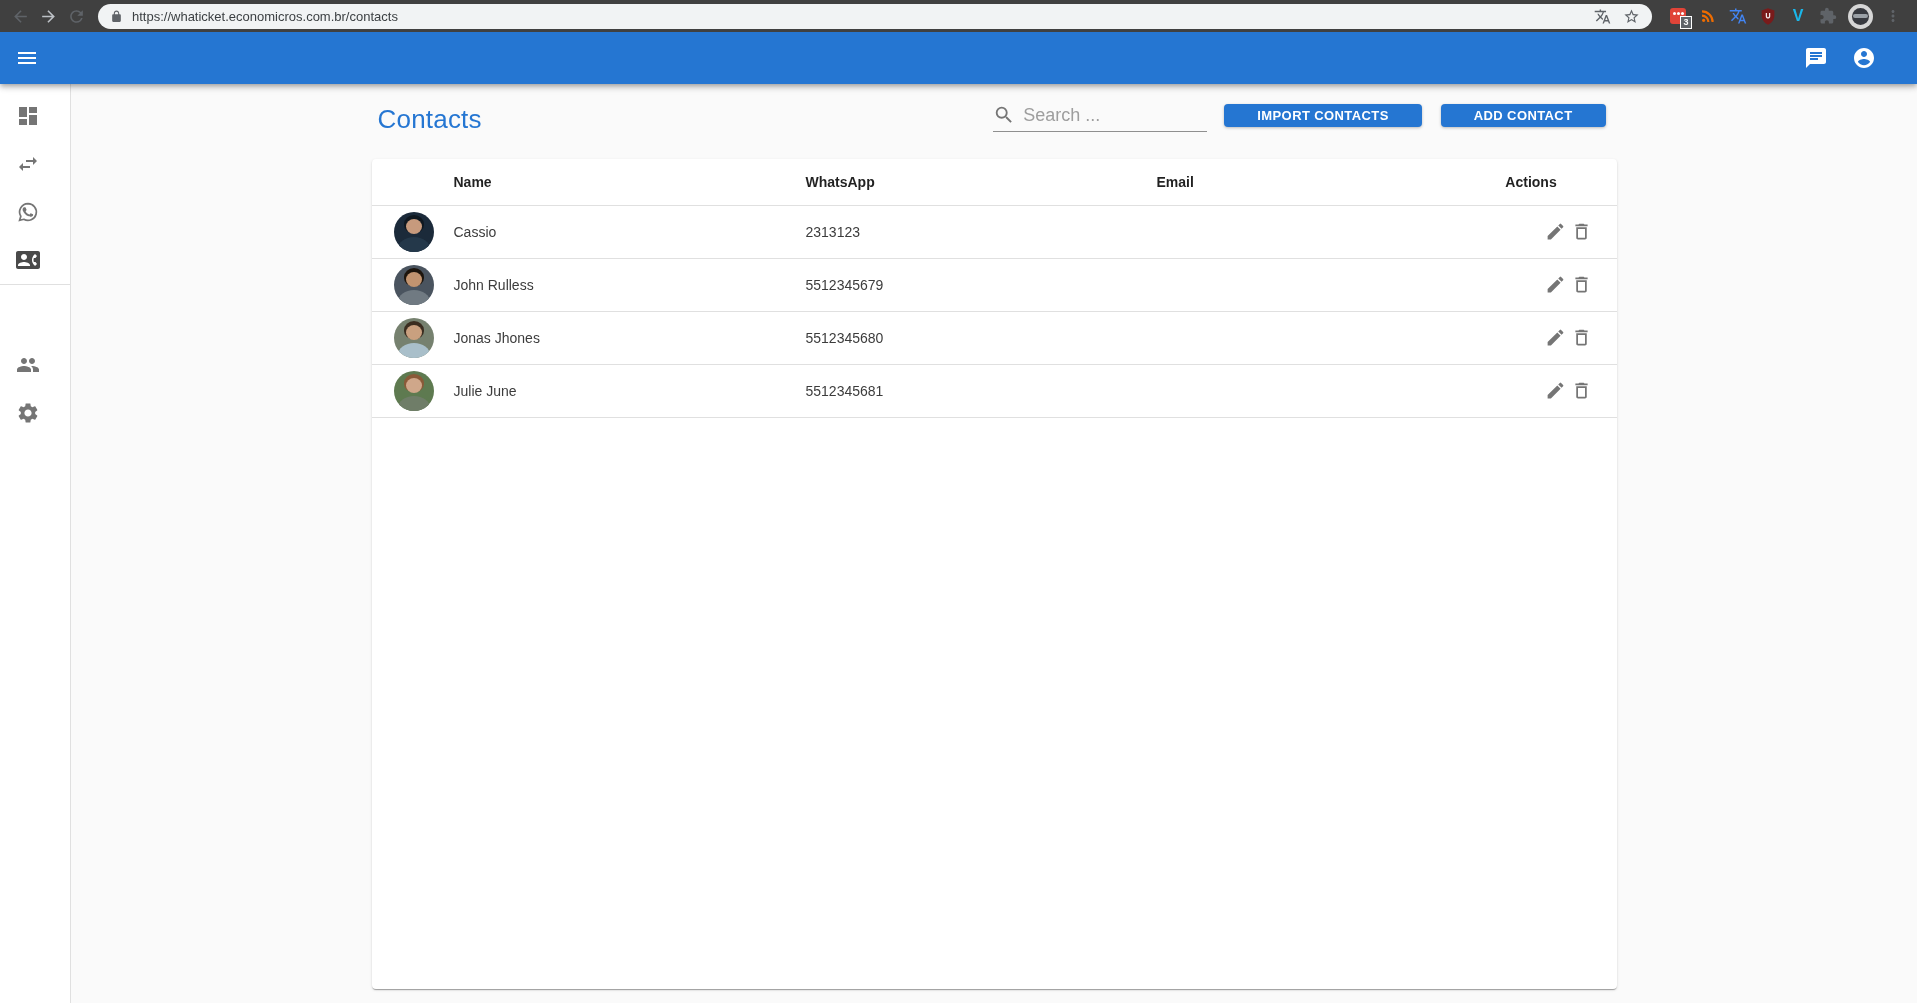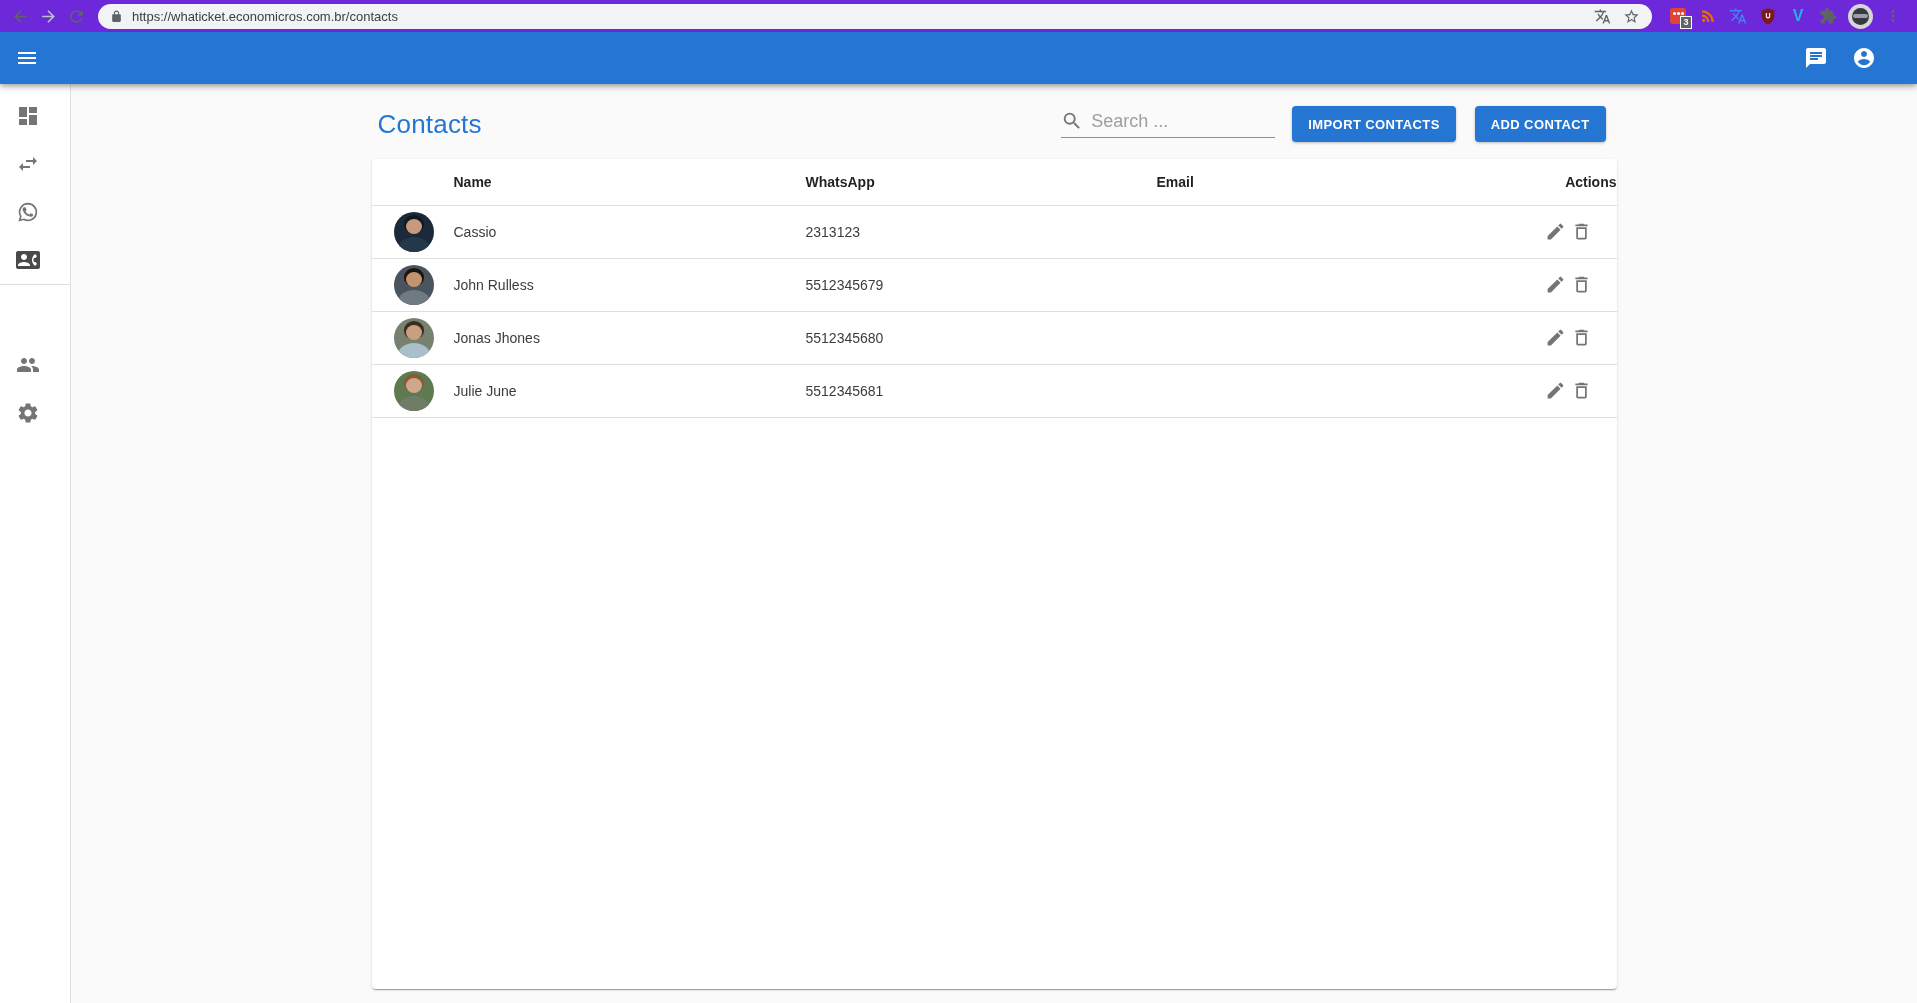--- a/index.html
+++ b/index.html
@@ -1,21 +1,21 @@
 <!DOCTYPE html>
 <html><head>
 <meta charset="utf-8">
 <style>
   * { margin:0; padding:0; box-sizing:border-box; }
   html,body { background:#e8e8e8; }
   body { font-family:"Liberation Sans", sans-serif; }
   .screen { position:relative; width:1917px; height:1003px; background:#fafafa; overflow:hidden; }
 
   
-  .browser-bar { position:absolute; top:0; left:0; right:0; height:32px; background:#6d28d9;
+  .browser-bar { position:absolute; top:0; left:0; right:0; height:32px; background:#404040;
     display:flex; align-items:center; padding:0 6px; z-index:20; }
   .nav-btn { width:28px; height:28px; display:flex; align-items:center; justify-content:center; border-radius:50%; flex:none; }
   .nav-btn svg { width:19px; height:19px; }
   .omnibox { flex:1; height:25px; background:#f1f3f4; border-radius:13px; margin:0 8px;
     display:flex; align-items:center; padding:0 12px; gap:9px; min-width:0; }
   .omnibox .url { font-size:13px; color:#3c4043; white-space:nowrap; overflow:hidden; flex:1; }
   .omnibox .pill-right { display:flex; align-items:center; gap:12px; margin-left:auto; }
   .toolbar-right { display:flex; align-items:center; gap:10px; padding:0 8px; flex:none; }
   .ext { width:20px; height:20px; display:flex; align-items:center; justify-content:center; position:relative; }
   .ext svg { width:18px; height:18px; }
@@ -43,41 +43,41 @@
   .side-list { padding-top:8px; }
   .side-item { height:48px; display:flex; align-items:center; padding-left:16px; }
   .side-item svg { width:24px; height:24px; fill:#757575; }
   .side-item.active svg { fill:#4a4a4a; }
   .side-divider { height:1px; background:#e0e0e0; }
   .side-group2 { margin-top:48px; }
 
   
   .content { position:absolute; top:84px; left:71px; right:0; bottom:0; background:#fafafa; overflow:hidden; }
   .container { width:1245px; margin:0 auto; padding-top:20px; }
-  .page-header { display:flex; align-items:center; height:40px; }
+  .page-header { display:flex; align-items:flex-start; height:40px; }
   .page-title { font-size:26px; color:#2576d2; font-weight:400; padding-left:6px; letter-spacing:.2px; }
   .search { margin-left:auto; width:214px; display:flex; align-items:center; gap:8px;
     border-bottom:1px solid #8f8f8f; padding-bottom:5px; }
   .search svg { width:22px; height:22px; fill:#757575; flex:none; }
   .search input { border:none; outline:none; background:transparent; font-size:18px; width:100%;
     color:#444; font-family:"Liberation Sans", sans-serif; }
   .search input::placeholder { color:#9e9e9e; }
-  .btn { height:36px; border:none; border-radius:4px; background:#2576d2; color:#fff; cursor:pointer;
+  .btn { height:23px; border:none; border-radius:4px; background:#2576d2; color:#fff; cursor:pointer;
     font-family:"Liberation Sans", sans-serif; font-size:13px; font-weight:bold; letter-spacing:.4px;
-    padding:0 16px; box-shadow:0 1px 3px rgba(0,0,0,.25); }
+    padding:0 33px; box-shadow:0 1px 3px rgba(0,0,0,.25); }
   .btn.import { margin-left:17px; }
   .btn.add { margin-left:19px; margin-right:11px; }
 
   .card { margin-top:15px; background:#fff; border-radius:4px; height:830px; overflow:hidden;
     box-shadow:0 2px 1px -1px rgba(0,0,0,.2), 0 1px 1px 0 rgba(0,0,0,.14), 0 1px 3px 0 rgba(0,0,0,.12); }
   table { width:100%; border-collapse:collapse; font-size:14px; color:rgba(0,0,0,.87); table-layout:fixed; }
   col.c-avatar{width:70px;} col.c-name{width:352px;} col.c-wa{width:351px;} col.c-email{width:330px;} col.c-act{width:auto;}
   thead th { height:46px; font-weight:bold; font-size:14px; text-align:left; padding-left:12px;
     border-bottom:1px solid #e0e0e0; color:rgba(0,0,0,.87); }
-  thead th.actions-h { text-align:right; padding-left:0; }
+  thead th.actions-h { text-align:center; padding-right:29px; padding-left:0; }
   tbody td { height:53px; border-bottom:1px solid #e0e0e0; padding-left:12px; color:#3c3c3c; }
   tbody td.avatar-cell { padding-left:22px; }
   tbody td.actions-cell { text-align:right; padding-right:22px; padding-left:0; white-space:nowrap; }
   .row-action { display:inline-flex; width:26px; height:26px; align-items:center; justify-content:center;
     background:none; border:none; cursor:pointer; vertical-align:middle; }
   .row-action svg { width:21px; height:21px; fill:#757575; }
 
   .avatar { width:40px; height:40px; border-radius:50%; position:relative; overflow:hidden; background:#bdbdbd; }
   .avatar.placeholder { display:flex; align-items:center; justify-content:center; }
   .avatar.placeholder svg { width:26px; height:26px; fill:#fff; }

